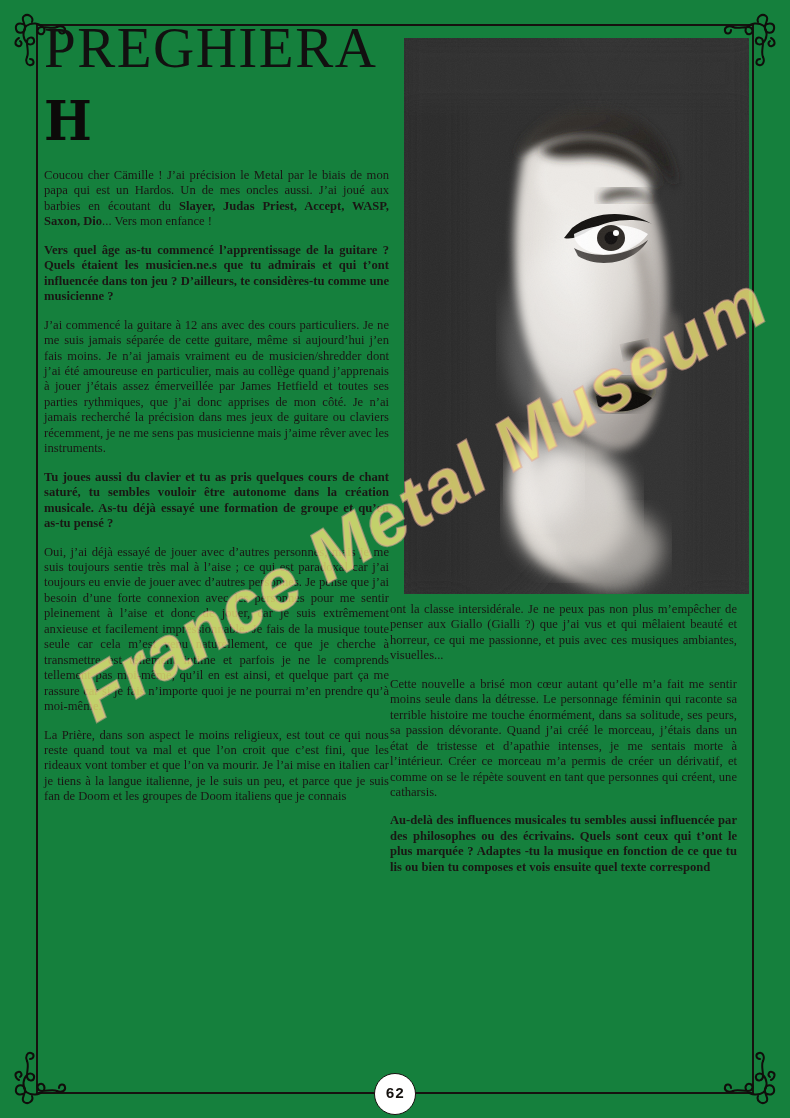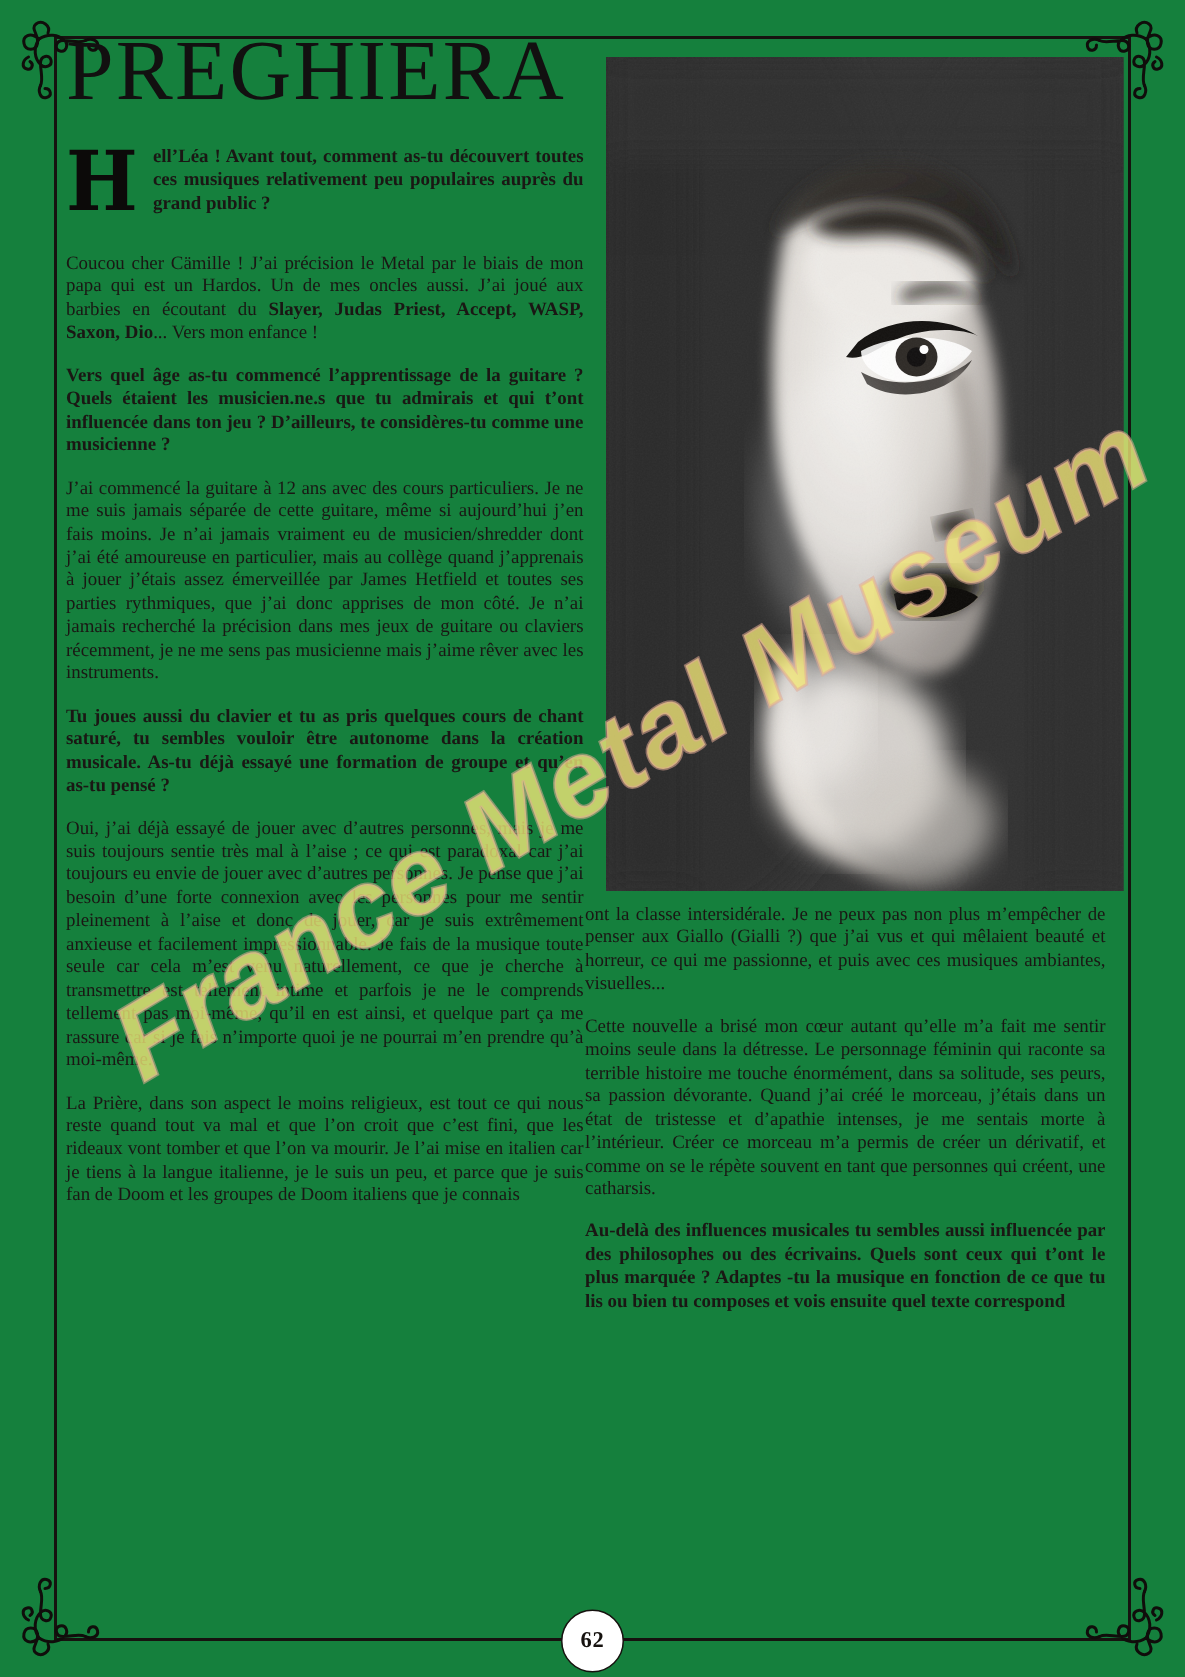--- a/index.html
+++ b/index.html
@@ -44,21 +44,21 @@
     left: 374px;
     top: 1073px;
     width: 40px;
     height: 40px;
     border: 1.6px solid #16120f;
     border-radius: 50%;
     background: #ffffff;
     display: flex;
     align-items: center;
     justify-content: center;
-    font-family: Liberation Serif, serif;
+    font-family: Liberation Mono, monospace;
     font-weight: bold;
     font-size: 15px;
     letter-spacing: 0.5px;
     color: #16120f;
     z-index: 6;
   }
 
   
   .masthead {
     position: absolute;
@@ -292,21 +292,21 @@
       <rect x="0" y="0" width="60" height="556" fill="#2b2b2b" filter="url(#soft2)" opacity="0.75"></rect>
       <rect x="285" y="0" width="60" height="556" fill="#2e2e2e" filter="url(#soft2)" opacity="0.65"></rect>
       <rect x="0" y="0" width="345" height="70" fill="#303030" filter="url(#soft2)" opacity="0.7"></rect>
       <rect x="0" y="0" width="345" height="556" filter="url(#grain)" opacity="0.5"></rect>
     </svg>
   </div>
 
   <div class="col col-left">
 
     <p class="q dropcap-para">
-      <span class="dropcap">H</span><span>ell’Léa ! Avant tout, comment as-tu découvert toutes ces musiques relativement peu populaires auprès du grand public ?</span>
+      <span class="dropcap">H</span>
     </p>
 
     <p class="a"><span>Coucou cher Cämille ! J’ai précision le Metal par le biais de mon papa qui est un Hardos. Un de mes oncles aussi. J’ai joué aux barbies en écoutant du </span><b>Slayer, Judas Priest, Accept, WASP, Saxon, Dio</b><span>... Vers mon enfance !</span></p>
 
     <p class="q">Vers quel âge as-tu commencé l’apprentissage de la guitare ? Quels étaient les musicien.ne.s que tu admirais et qui t’ont influencée dans ton jeu ? D’ailleurs, te considères-tu comme une musicienne ?</p>
 
     <p class="a">J’ai commencé la guitare à 12 ans avec des cours particuliers. Je ne me suis jamais séparée de cette guitare, même si aujourd’hui j’en fais moins. Je n’ai jamais vraiment eu de musicien/shredder dont j’ai été amoureuse en particulier, mais au collège quand j’apprenais à jouer j’étais assez émerveillée par James Hetfield et toutes ses parties rythmiques, que j’ai donc apprises de mon côté. Je n’ai jamais recherché la précision dans mes jeux de guitare ou claviers récemment, je ne me sens pas musicienne mais j’aime rêver avec les instruments.</p>
 
     <p class="q">Tu joues aussi du clavier et tu as pris quelques cours de chant saturé, tu sembles vouloir être autonome dans la création musicale. As-tu déjà essayé une formation de groupe et qu’en as-tu pensé ?</p>
 

